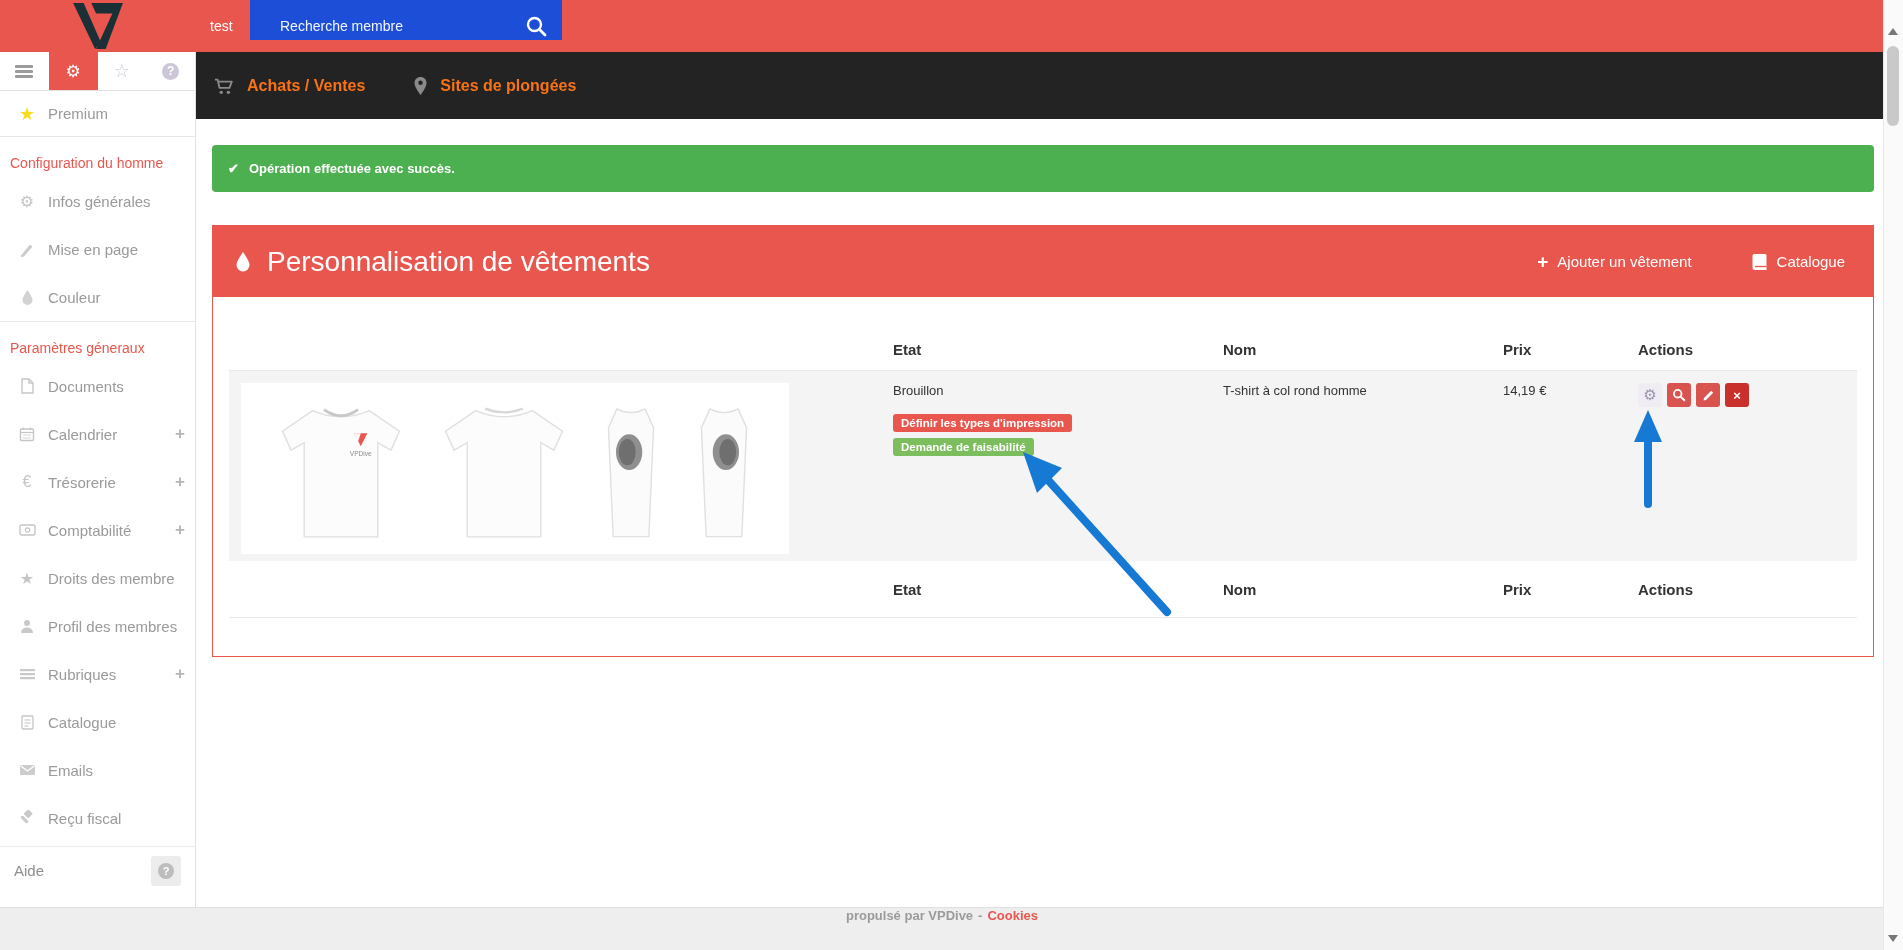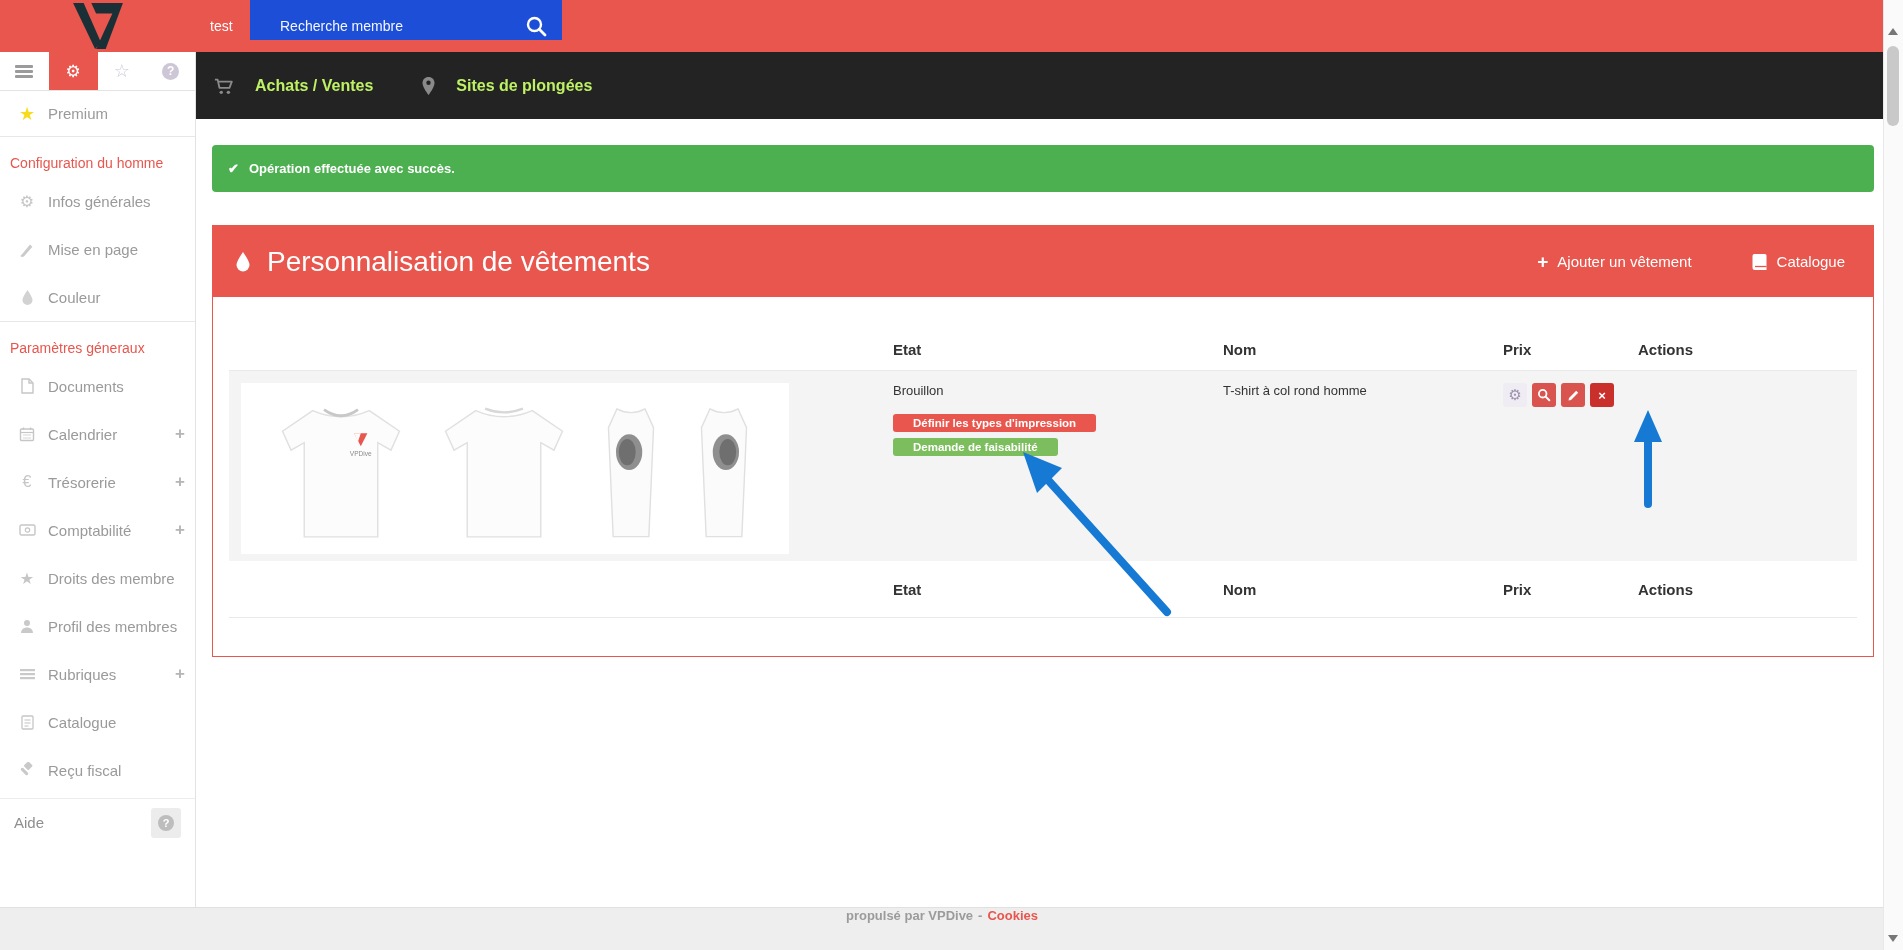--- a/index.html
+++ b/index.html
@@ -47,21 +47,21 @@
   .sb-item.premium .ico{color:#f6dc1b;font-size:18px;}
   .sb-sect{color:#e8564e;font-size:14px;padding:18px 10px 6px 10px;}
   .sb-group-end{border-bottom:1px solid #e7e7e7;}
   .sb-plus{margin-left:auto;color:#b5b5b5;font-size:17px;font-weight:bold;}
   .sb-aide{height:47px;border-top:1px solid #ececec;display:flex;align-items:center;padding:0 14px;color:#8f8f8f;font-size:15px;margin-top:4px;}
   .aide-btn{margin-left:auto;width:30px;height:30px;background:#ececec;border-radius:3px;display:flex;align-items:center;justify-content:center;cursor:pointer;}
   .aide-q{width:16px;height:16px;border-radius:50%;background:#bdbdbd;color:#fff;font-size:11px;font-weight:bold;text-align:center;line-height:16px;}
   
   .main{position:absolute;left:196px;top:52px;width:1688px;height:855px;background:#fff;}
   .darknav{height:67px;background:#232323;display:flex;align-items:center;gap:48px;padding-left:17px;}
-  .dn-item{display:flex;align-items:center;gap:20px;color:#bef264;font-weight:bold;font-size:16px;cursor:pointer;}
+  .dn-item{display:flex;align-items:center;gap:12px;color:#f97316;font-weight:bold;font-size:16px;cursor:pointer;}
   .alert{margin:26px 10px 0 16px;height:47px;background:#4caf50;border-radius:4px;display:flex;align-items:center;color:#fff;font-size:13px;font-weight:bold;padding:0 16px;}
   .alert .chk{margin-right:10px;font-size:13px;}
   .panel{margin:33px 10px 0 16px;border:1px solid #e8564e;background:#fff;}
   .panel-hd{height:71px;background:#e8564e;display:flex;align-items:center;padding:0 22px;color:#fff;}
   .panel-title{display:flex;align-items:center;gap:16px;font-size:28px;}
   .panel-hd-right{margin-left:auto;display:flex;align-items:center;gap:46px;}
   .ph-btn{display:flex;align-items:center;gap:9px;color:#fff;font-size:15px;cursor:pointer;background:none;border:none;font-family:"Liberation Sans",sans-serif;}
   .plus-glyph{font-size:19px;font-weight:bold;line-height:1;}
   
   .tbl{margin:0 16px;}
@@ -69,21 +69,21 @@
   .trf{display:flex;height:57px;align-items:center;border-bottom:1px solid #e9e9e9;font-weight:bold;font-size:15px;color:#333;box-sizing:border-box;}
   .trow{display:flex;min-height:190px;background:#f4f4f4;font-size:13px;color:#333;}
   .c-img{width:652px;flex:none;}
   .c-etat{width:330px;flex:none;padding:12px;box-sizing:border-box;}
   .c-nom{width:280px;flex:none;padding:12px;box-sizing:border-box;}
   .c-prix{width:135px;flex:none;padding:12px;box-sizing:border-box;}
   .c-act{flex:1;padding:12px;box-sizing:border-box;}
   .trh .c-etat,.trh .c-nom,.trh .c-prix,.trh .c-act,
   .trf .c-etat,.trf .c-nom,.trf .c-prix,.trf .c-act{padding-top:0;padding-bottom:0;}
   .img-strip{margin:12px 0 0 12px;width:548px;height:171px;background:#fff;display:flex;align-items:center;justify-content:space-evenly;padding:0 4px;box-sizing:border-box;}
-  .state-btn{display:inline-block;border-radius:3px;color:#fff;font-size:11.5px;font-weight:bold;padding:3px 20px;cursor:pointer;}
+  .state-btn{display:inline-block;border-radius:3px;color:#fff;font-size:11.5px;font-weight:bold;padding:3px 8px;cursor:pointer;}
   .sb-red{background:#e8564e;margin-top:16px;}
   .sb-green{background:#7cbe5d;margin-top:6px;}
   .act-row{display:flex;gap:5px;}
   .act-btn{width:24px;height:24px;border-radius:3px;display:flex;align-items:center;justify-content:center;cursor:pointer;border:none;padding:0;}
   .act-gear{background:#efedf3;color:#9e93b0;font-size:15px;}
   .act-red{background:#d9534f;}
   .act-del{background:#c9302c;color:#fff;font-weight:bold;font-size:13px;}
   
   .footerband{position:absolute;left:0;top:907px;width:1884px;height:43px;background:#eeeeee;border-top:1px solid #e0e0e0;display:flex;align-items:flex-start;justify-content:center;font-size:13px;font-weight:bold;color:#9b9b9b;z-index:6;}
   .footerband .cookies{color:#e8564e;cursor:pointer;margin-left:5px;}
@@ -229,20 +229,29 @@
   <div class="sb-item">
     <span class="ico">
       <svg class="svgi" width="13" height="15" viewBox="0 0 13 15">
           <rect x="1" y="1" width="11" height="13" rx="1" fill="none" stroke="#c6c6c6" stroke-width="1.3"></rect>
           <line x1="3.5" y1="5" x2="9.5" y2="5" stroke="#c6c6c6" stroke-width="1.1"></line>
           <line x1="3.5" y1="8" x2="9.5" y2="8" stroke="#c6c6c6" stroke-width="1.1"></line>
           <line x1="3.5" y1="11" x2="7.5" y2="11" stroke="#c6c6c6" stroke-width="1.1"></line>
         </svg>
     </span>
     <span>Catalogue</span>
+  </div>
+  <div class="sb-item">
+    <span class="ico">
+      <svg class="svgi" width="17" height="12" viewBox="0 0 17 12">
+          <rect x="1" y="1" width="15" height="10" rx="1" fill="#cdcdcd"></rect>
+          <path d="M1.5 1.8 8.5 7l7-5.2" fill="none" stroke="#fff" stroke-width="1.3"></path>
+        </svg>
+    </span>
+    <span>Emails</span>
   </div>
   <div class="sb-item">
     <span class="ico">
       <svg class="svgi" width="16" height="16" viewBox="0 0 16 16">
           <rect x="6" y="0.5" width="6.5" height="6.5" rx="1" transform="rotate(45 9.2 3.7)" fill="#c9c9c9"></rect>
           <rect x="1" y="8" width="9" height="3" rx="1.2" transform="rotate(45 5.5 9.5)" fill="#c9c9c9"></rect>
         </svg>
     </span>
     <span>Reçu fiscal</span>
   </div>
@@ -340,20 +349,21 @@
               <ellipse cx="37" cy="58" rx="9" ry="14" fill="#6f6f6f"></ellipse>
             </svg>
           </div>
         </div>
         <div class="c-etat">
           <div>Brouillon</div>
           <div><span class="state-btn sb-red">Définir les types d'impression</span></div>
           <div><span class="state-btn sb-green">Demande de faisabilité</span></div>
         </div>
         <div class="c-nom">T-shirt à col rond homme</div>
+        <div class="c-prix">14,19 €</div>
         <div class="c-act">
           <div class="act-row">
             <button class="act-btn act-gear">⚙</button>
             <button class="act-btn act-red">
               <svg width="14" height="14" viewBox="0 0 14 14">
                 <circle cx="5.7" cy="5.7" r="3.8" fill="none" stroke="#fff" stroke-width="1.8"></circle>
                 <line x1="8.6" y1="8.6" x2="12.3" y2="12.3" stroke="#fff" stroke-width="2" stroke-linecap="round"></line>
               </svg>
             </button>
             <button class="act-btn act-red">

